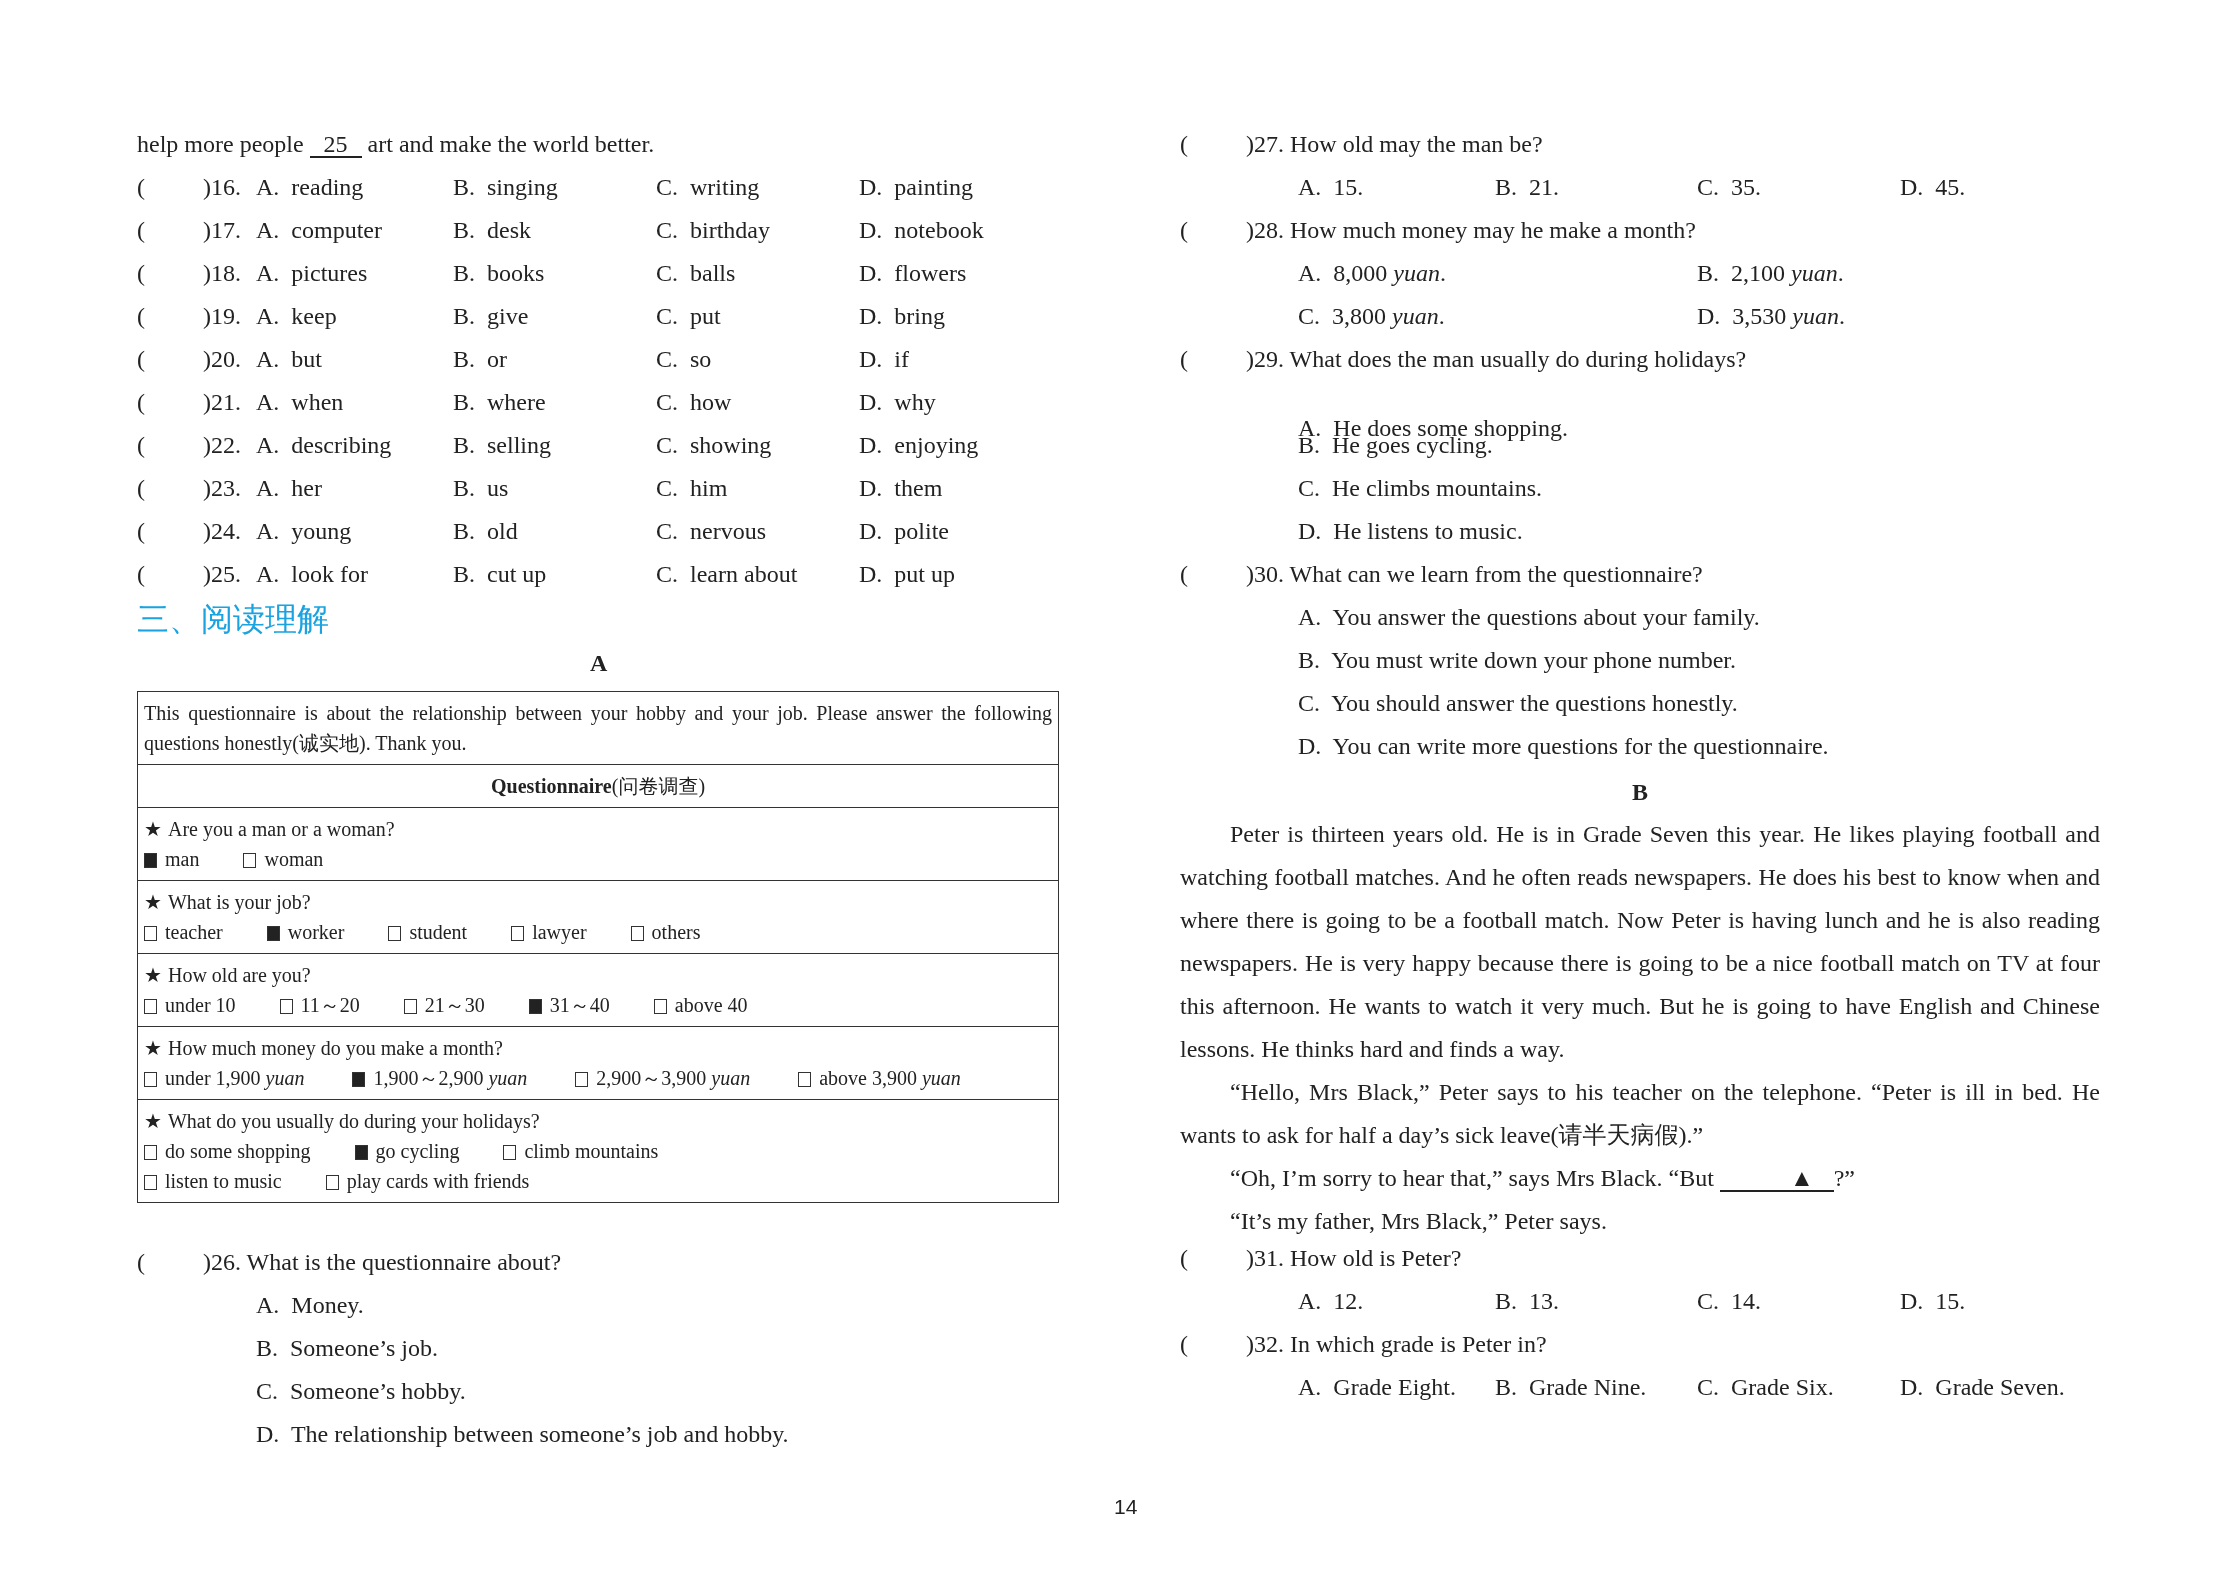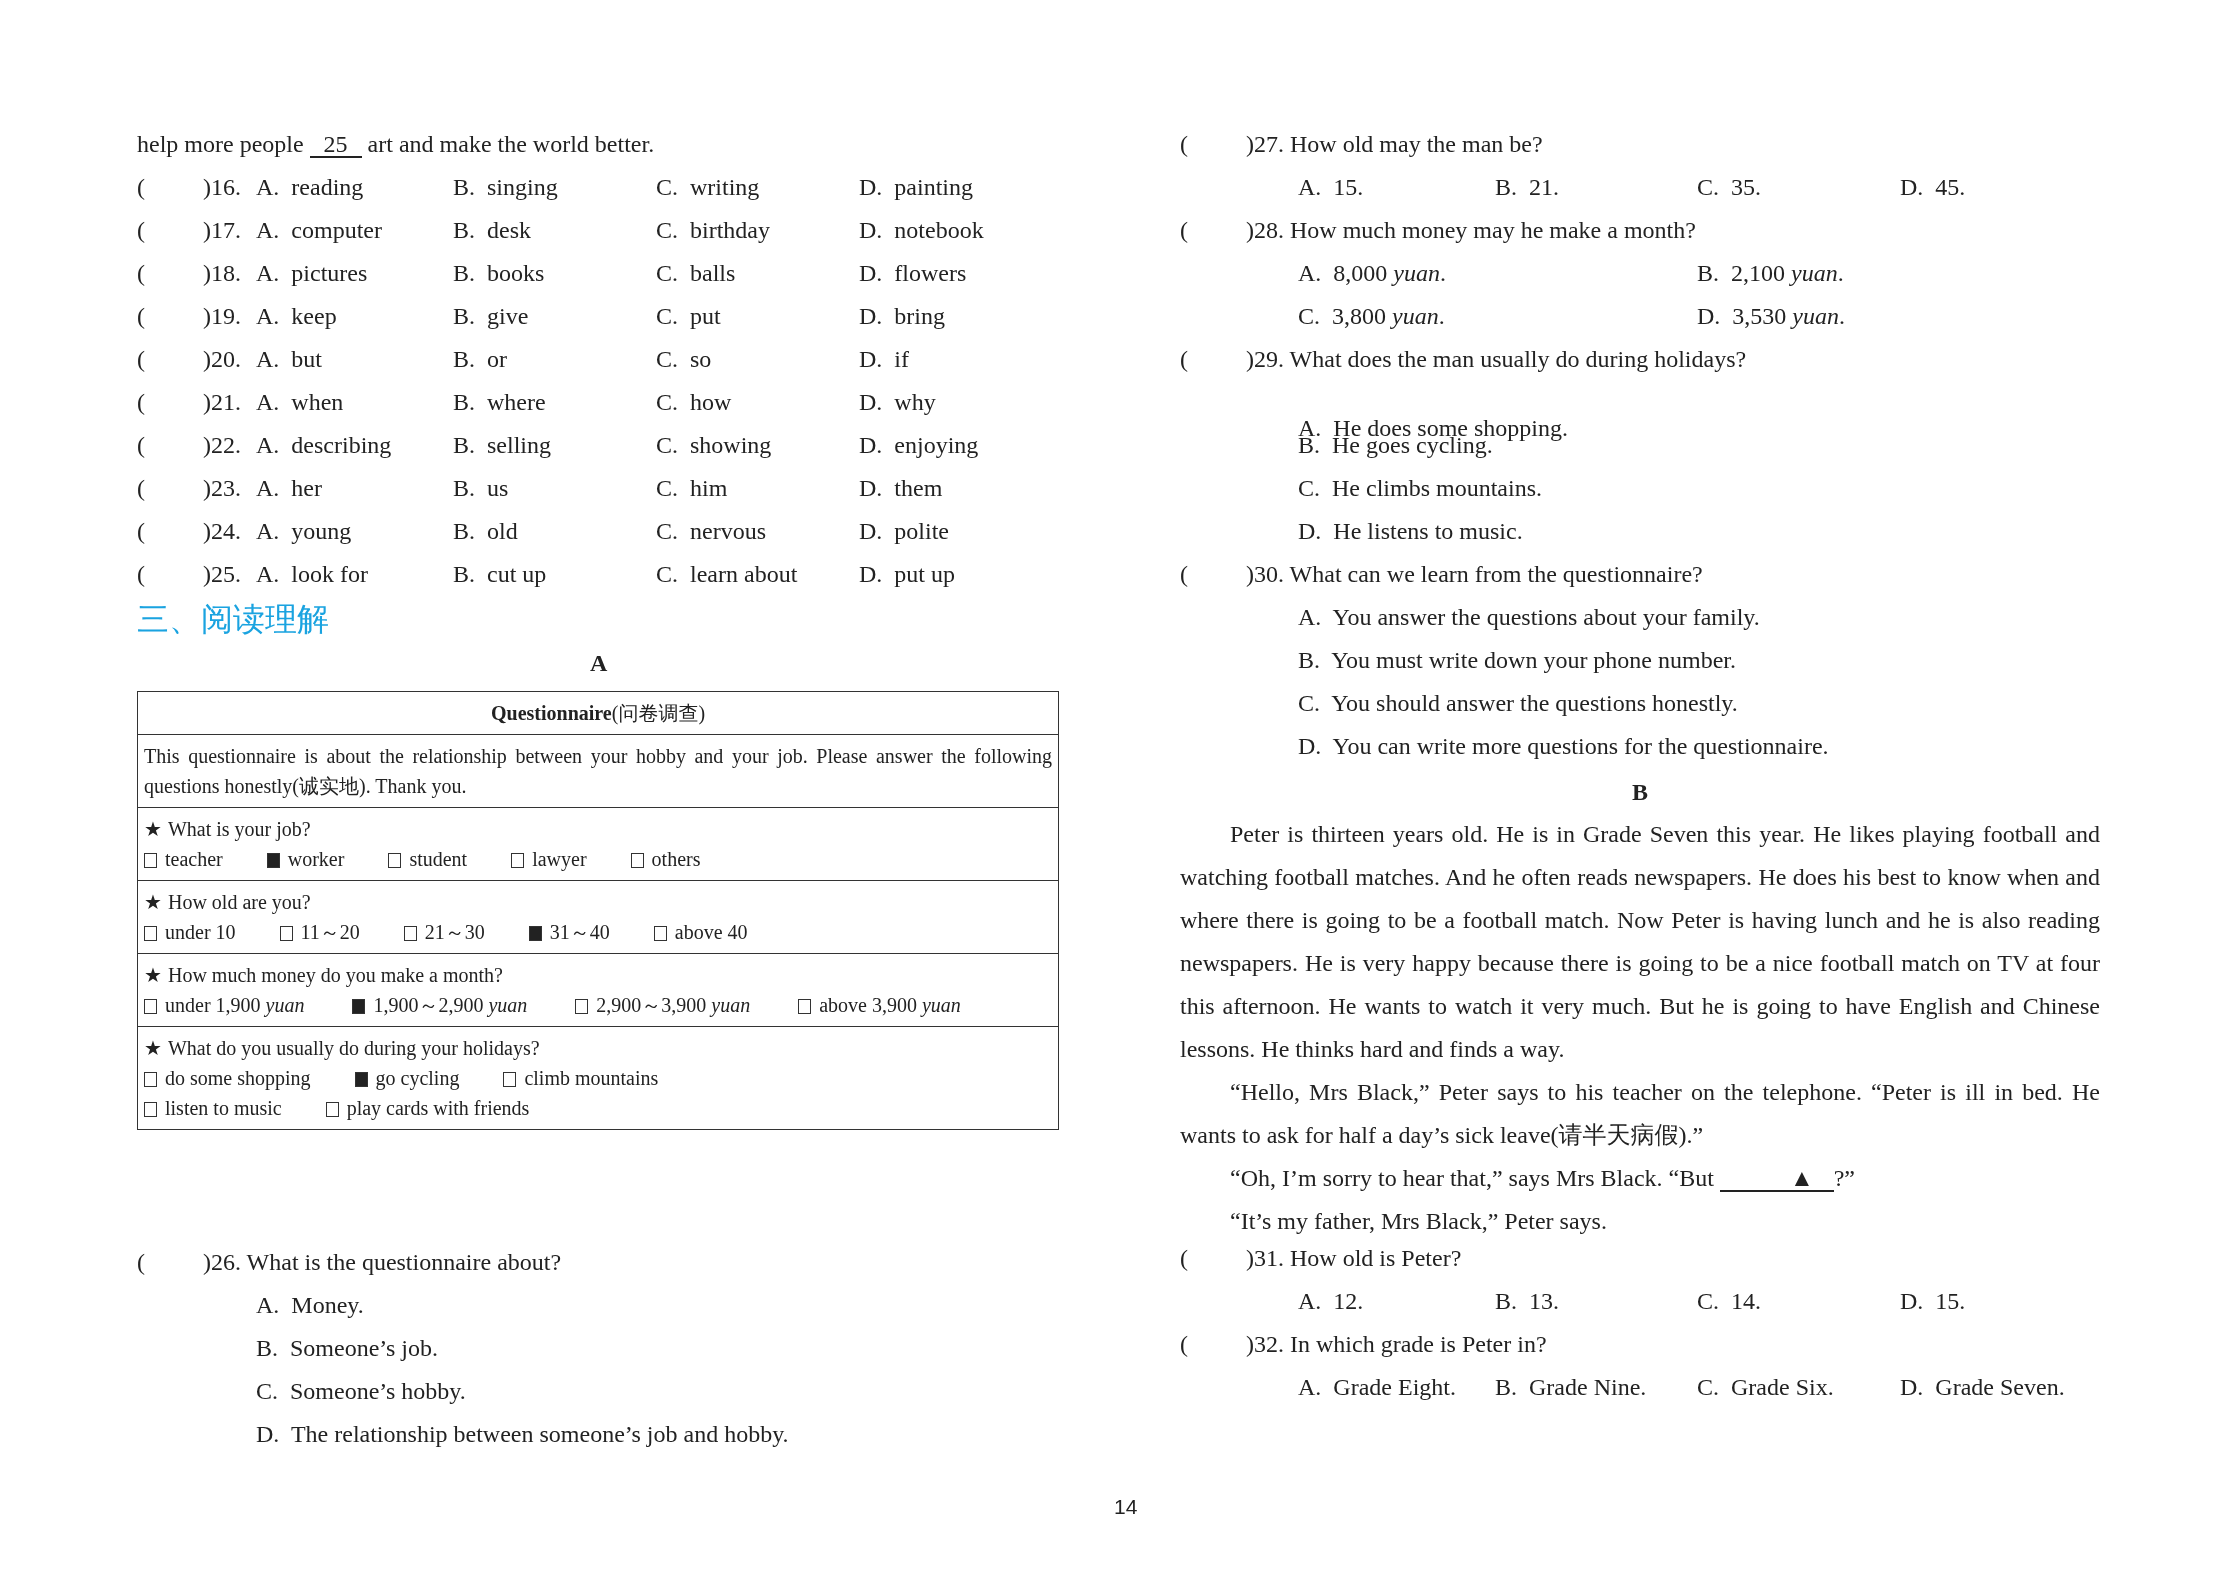--- a/index.html
+++ b/index.html
@@ -86,29 +86,35 @@
     <div class="opt abs" style="left:656px;top:559px;"><span>C.</span><span style="white-space: pre;">  </span><span>learn about</span></div>
     <div class="opt abs" style="left:859px;top:559px;"><span>D.</span><span style="white-space: pre;">  </span><span>put up</span></div>
   </div>
 
 <div class="abs section" style="left:137px;top:604px;">三、阅读理解</div>
 <div class="abs center-title" style="left:590px;top:648px;">A</div>
 
 <table class="q">
   <tbody>
       <tr>
+        <td class="justify">This questionnaire is about the relationship between your hobby and your job. Please answer the following questions honestly(诚实地). Thank you.</td>
+      </tr>
+  <tr>
         <td class="qtitle">
     <b>Questionnaire</b><span>(问卷调查)</span>
   </td>
       </tr>
-  <tr>
-        <td class="justify">This questionnaire is about the relationship between your hobby and your job. Please answer the following questions honestly(诚实地). Thank you.</td>
-      </tr>
   </tbody>
     <tbody id="qrows">
+      <tr>
+        <td>
+          <div><span class="star">★</span><span>Are you a man or a woman?</span></div>
+          <div><span class="choice"><span class="cb on"></span><span>man</span></span><span class="choice"><span class="cb"></span><span>woman</span></span></div>
+        </td>
+      </tr>
       <tr>
         <td>
           <div><span class="star">★</span><span>What is your job?</span></div>
           <div><span class="choice"><span class="cb"></span><span>teacher</span></span><span class="choice"><span class="cb on"></span><span>worker</span></span><span class="choice"><span class="cb"></span><span>student</span></span><span class="choice"><span class="cb"></span><span>lawyer</span></span><span class="choice"><span class="cb"></span><span>others</span></span></div>
         </td>
       </tr>
       <tr>
         <td>
           <div><span class="star">★</span><span>How old are you?</span></div>
           <div><span class="choice"><span class="cb"></span><span>under 10</span></span><span class="choice"><span class="cb"></span><span>11～20</span></span><span class="choice"><span class="cb"></span><span>21～30</span></span><span class="choice"><span class="cb on"></span><span>31～40</span></span><span class="choice"><span class="cb"></span><span>above 40</span></span></div>

